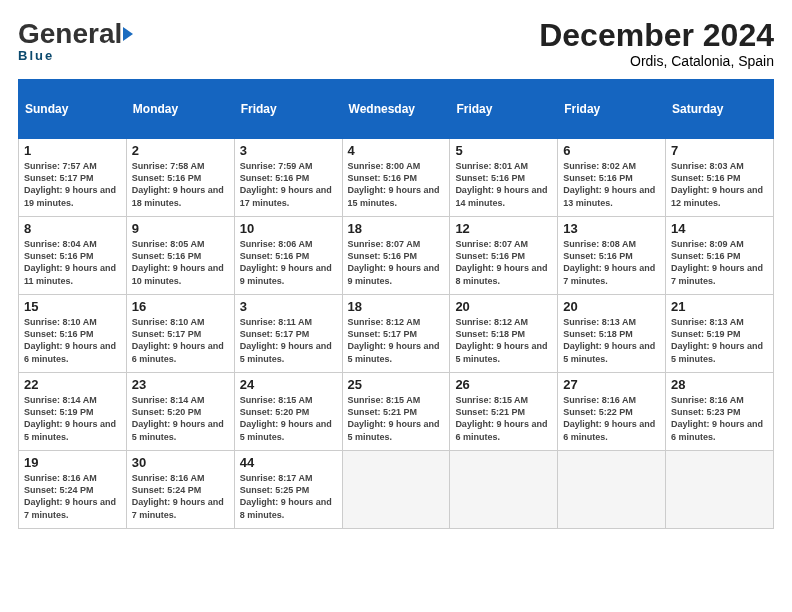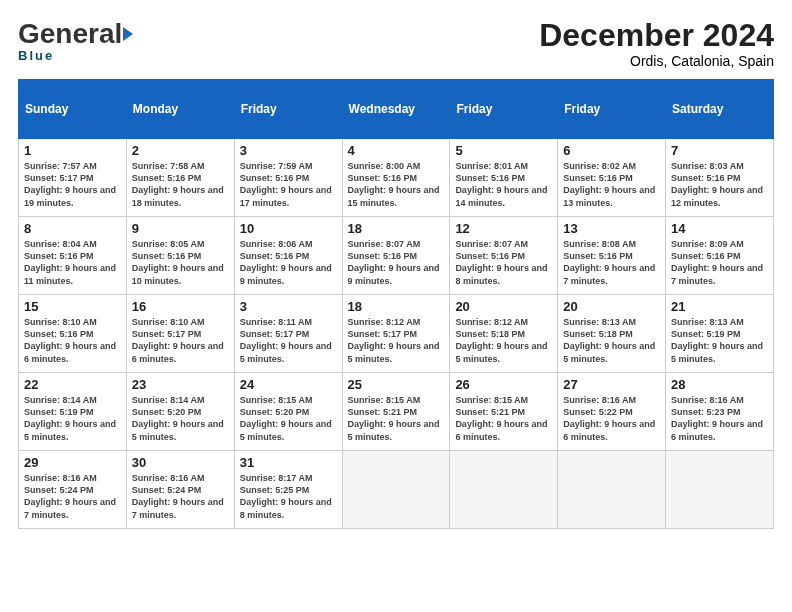--- a/index.html
+++ b/index.html
@@ -363,37 +363,37 @@
         <span class="day-num">28</span>
         <div class="day-info">
           Sunrise: 8:16 AM<br>
           Sunset: 5:23 PM<br>
           Daylight: 9 hours and 6 minutes.
         </div>
       </td>
         </tr>
         <tr>
           <td>
-        <span class="day-num">29</span>
+        <span class="day-num">19</span>
         <div class="day-info">
           Sunrise: 8:16 AM<br>
           Sunset: 5:24 PM<br>
           Daylight: 9 hours and 7 minutes.
         </div>
       </td>
           <td>
         <span class="day-num">30</span>
         <div class="day-info">
           Sunrise: 8:16 AM<br>
           Sunset: 5:24 PM<br>
           Daylight: 9 hours and 7 minutes.
         </div>
       </td>
           <td>
-        <span class="day-num">31</span>
+        <span class="day-num">44</span>
         <div class="day-info">
           Sunrise: 8:17 AM<br>
           Sunset: 5:25 PM<br>
           Daylight: 9 hours and 8 minutes.
         </div>
       </td>
           <td class="empty"></td>
           <td class="empty"></td>
           <td class="empty"></td>
           <td class="empty"></td>

